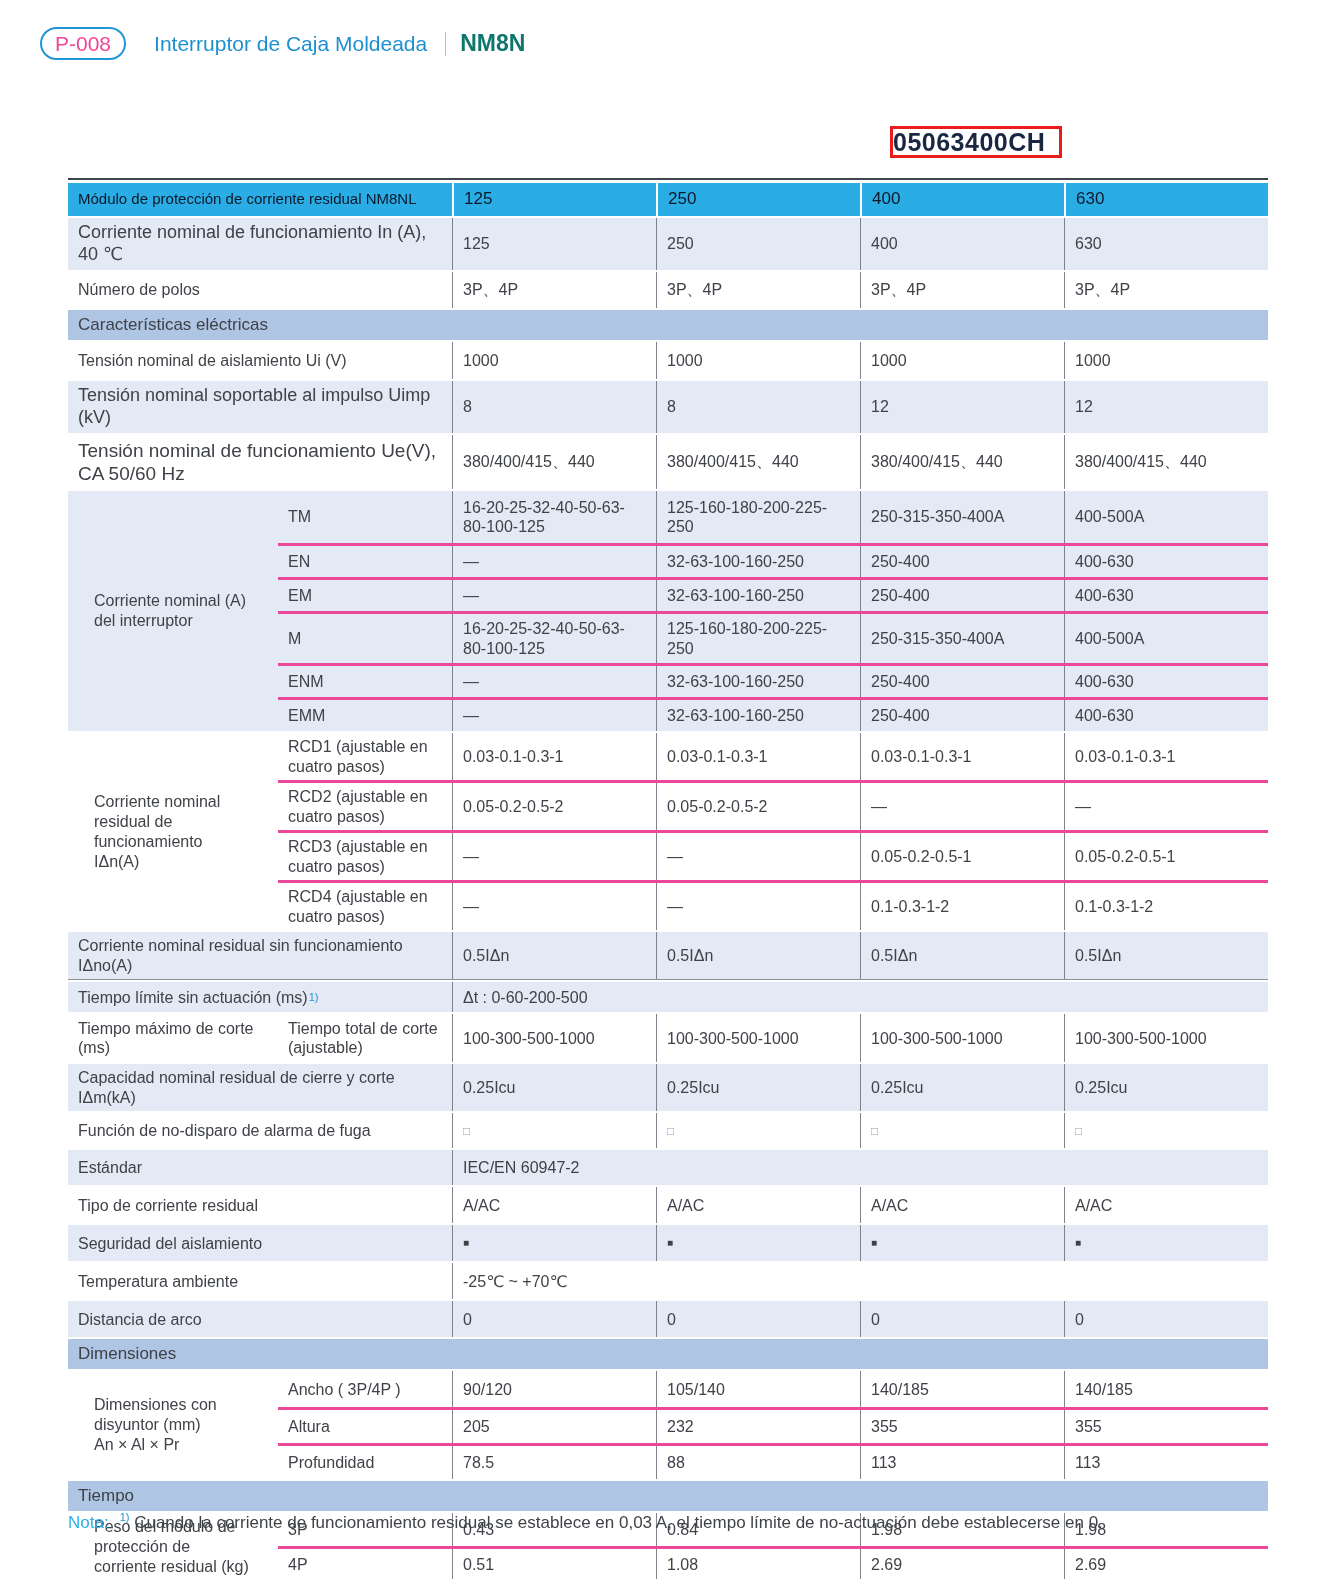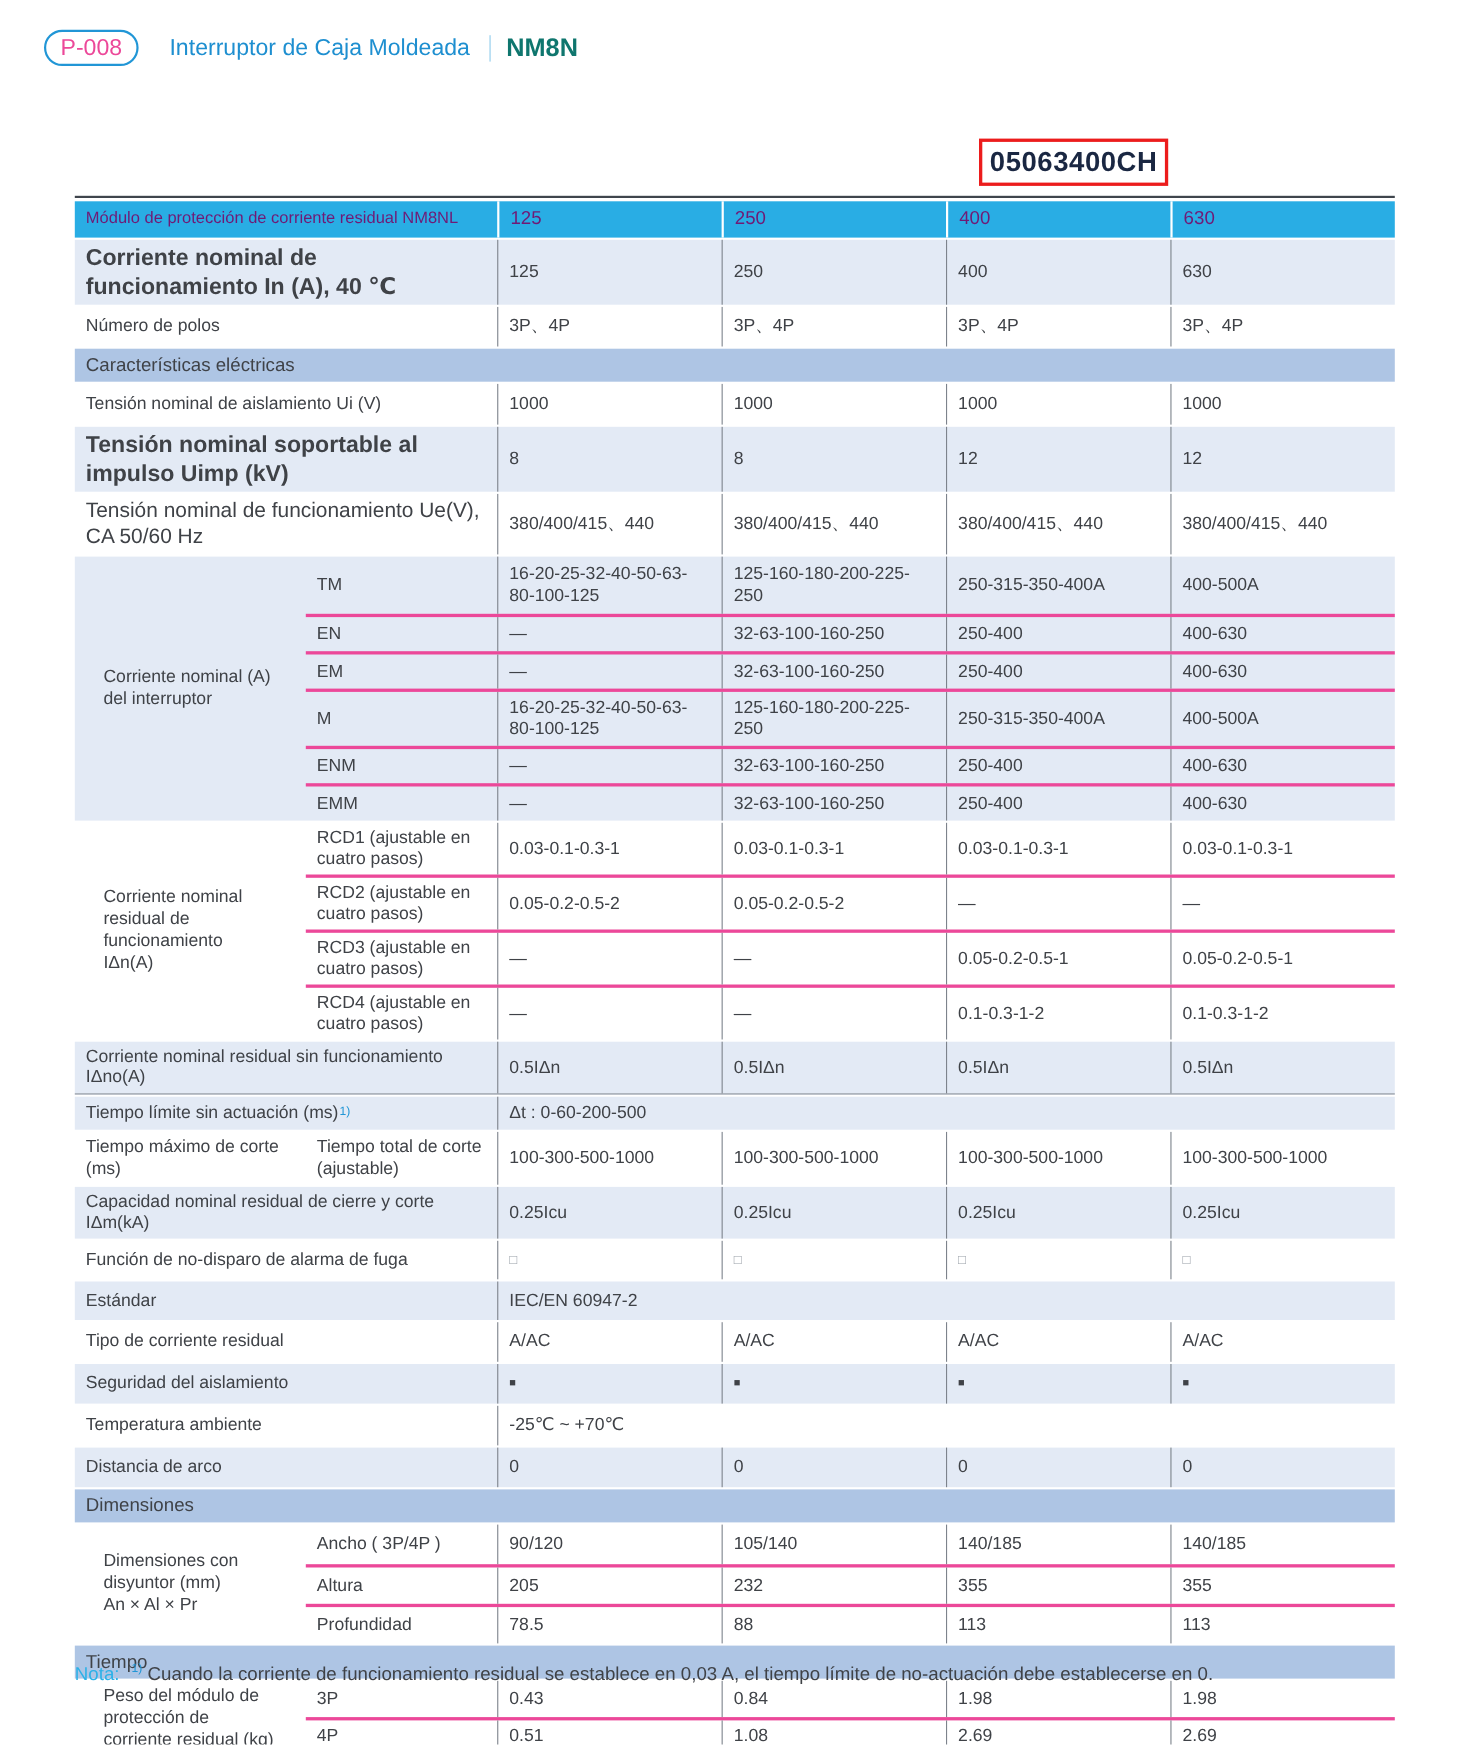--- a/index.html
+++ b/index.html
@@ -14,50 +14,50 @@
   .badge {
     border:2px solid #2196d6; border-radius:18px; padding:1px 13px;
     color:#ec4899; font-size:21px; line-height:27px;
   }
   .title { color:#1e8fd0; font-size:21px; margin-left:28px; }
   .tdiv { border-left:1px solid #8ecbec; height:24px; margin:0 14px 0 18px; }
   .product { color:#0f766e; font-size:23px; font-weight:bold; }
 
   
   .code-box {
-    position:absolute; left:890px; top:126px; width:172px; height:43px;
-    border:3px solid #ec1c1c; display:flex; align-items:center; justify-content:center;
+    position:absolute; left:890px; top:126px; width:172px; height:32px;
+    border:3px solid #ec1c1c; display:flex; align-items:center; justify-content:flex-start;
   }
   .code-box span { font-size:25px; font-weight:bold; color:#1a2742; letter-spacing:.5px; }
 
   
   .tbl { width:1200px; margin:178px 0 0 68px; position:absolute; top:0; left:0; }
   .topline { height:2px; background:#3f454d; margin-bottom:3px; }
   .t { display:grid; margin-bottom:2px; }
   .p   { grid-template-columns:384px repeat(4,204px); }
   .spn { grid-template-columns:384px 1fr; }
   .sub2{ grid-template-columns:210px 174px repeat(4,204px); }
-  .hd  { grid-template-columns:384px repeat(4,204px); background:#29ade4; color:#701a75; }
+  .hd  { grid-template-columns:384px repeat(4,204px); background:#29ade4; color:#0f172a; }
   .hd .lc { font-size:15px; }
   .hd .vc { border-left:2px solid #ffffff; font-size:17px; }
   .shade { background:#e3eaf5; }
   .sec {
     background:#aec5e4; margin-bottom:2px; display:flex; align-items:center;
     padding:4px 10px; font-size:17px;
   }
   .lc, .vc, .sc { display:flex; align-items:center; padding:4px 10px; font-size:16px; line-height:1.22; }
   .vc { border-left:1px solid #7d838c; }
   .graybb { border-bottom:1px solid #8a9099; }
   .group { display:flex; margin-bottom:2px; }
   .g-label { width:210px; display:flex; align-items:center; padding:4px 26px; font-size:16px; line-height:1.25; }
   .g-rows { flex:1; }
   .s-row { display:grid; grid-template-columns:174px repeat(4,204px); }
   .s-row + .s-row { border-top:3px solid #ec4899; }
   .small { font-size:19px; }
-  .mid { font-size:21px;font-weight:bold; }
+  .mid { font-size:18px; }
   .sup { color:#2196d6; font-size:11px; vertical-align:super; line-height:1; margin-left:1px; }
   .sq-e { color:#9ba1a9; font-size:12px; }
   .sq-f { font-size:10px; }
   .r30{min-height:30px}.r33{min-height:33px}.r34{min-height:34px}.r35{min-height:35px}
   .r36{min-height:36px}.r37{min-height:37px}.r46{min-height:46px}.r48{min-height:48px}.r52{min-height:52px}
 
   
   .note { position:absolute; left:68px; top:1512px; font-size:17px; }
   .note .nlab { color:#2bb1e8; margin-right:10px; }
 </style>

